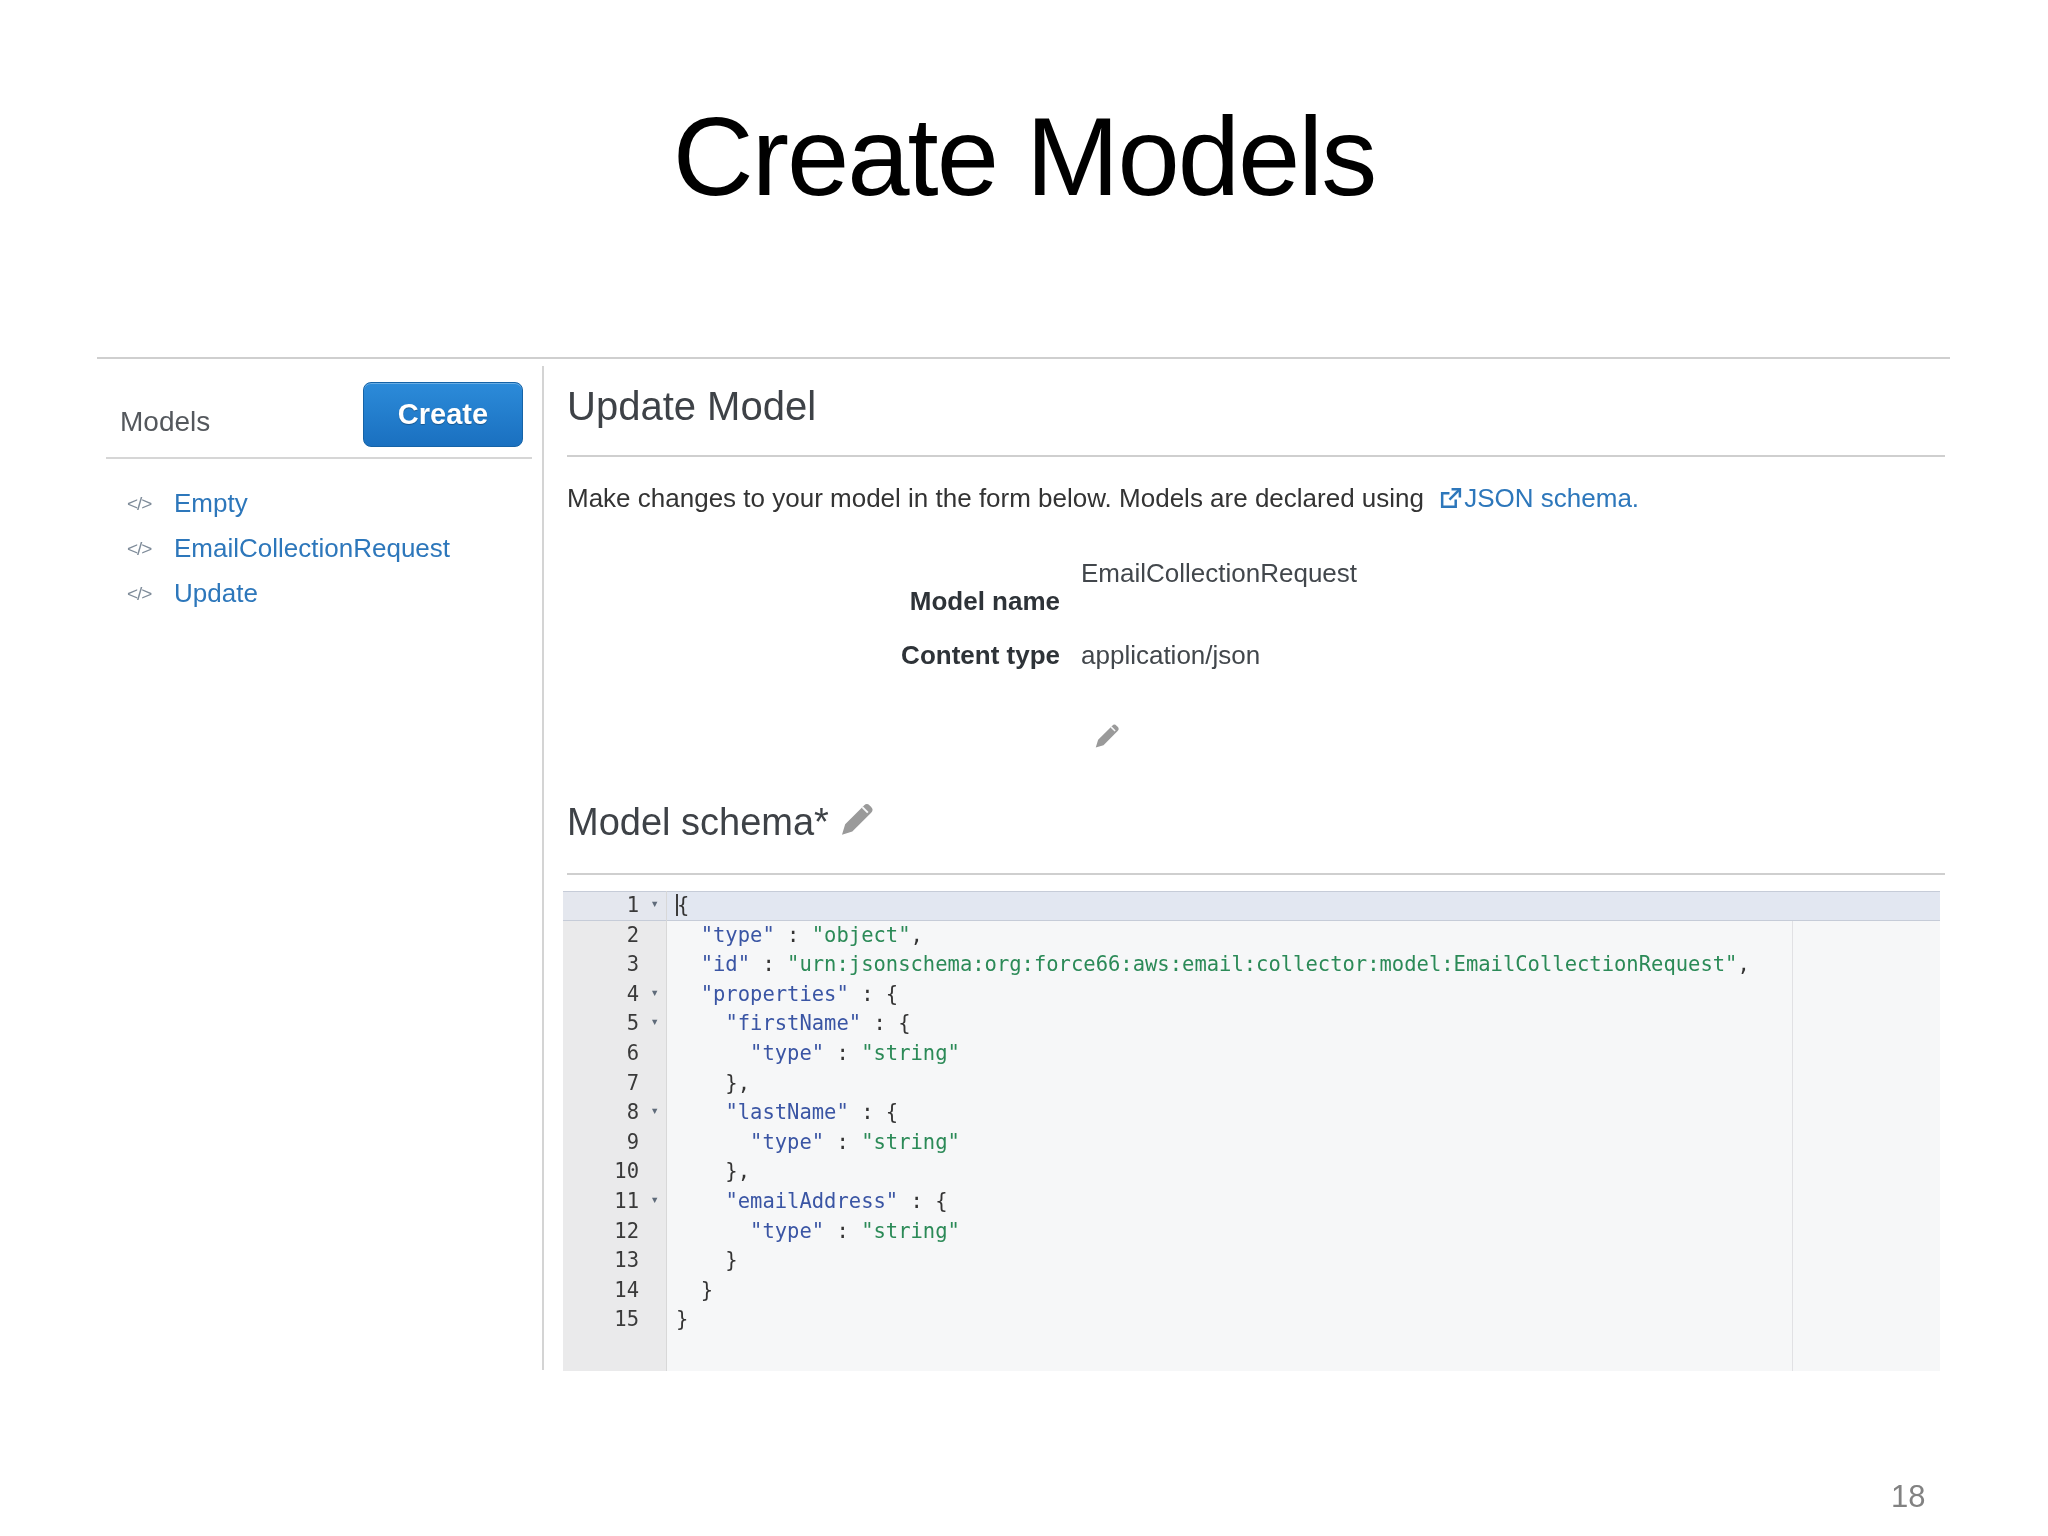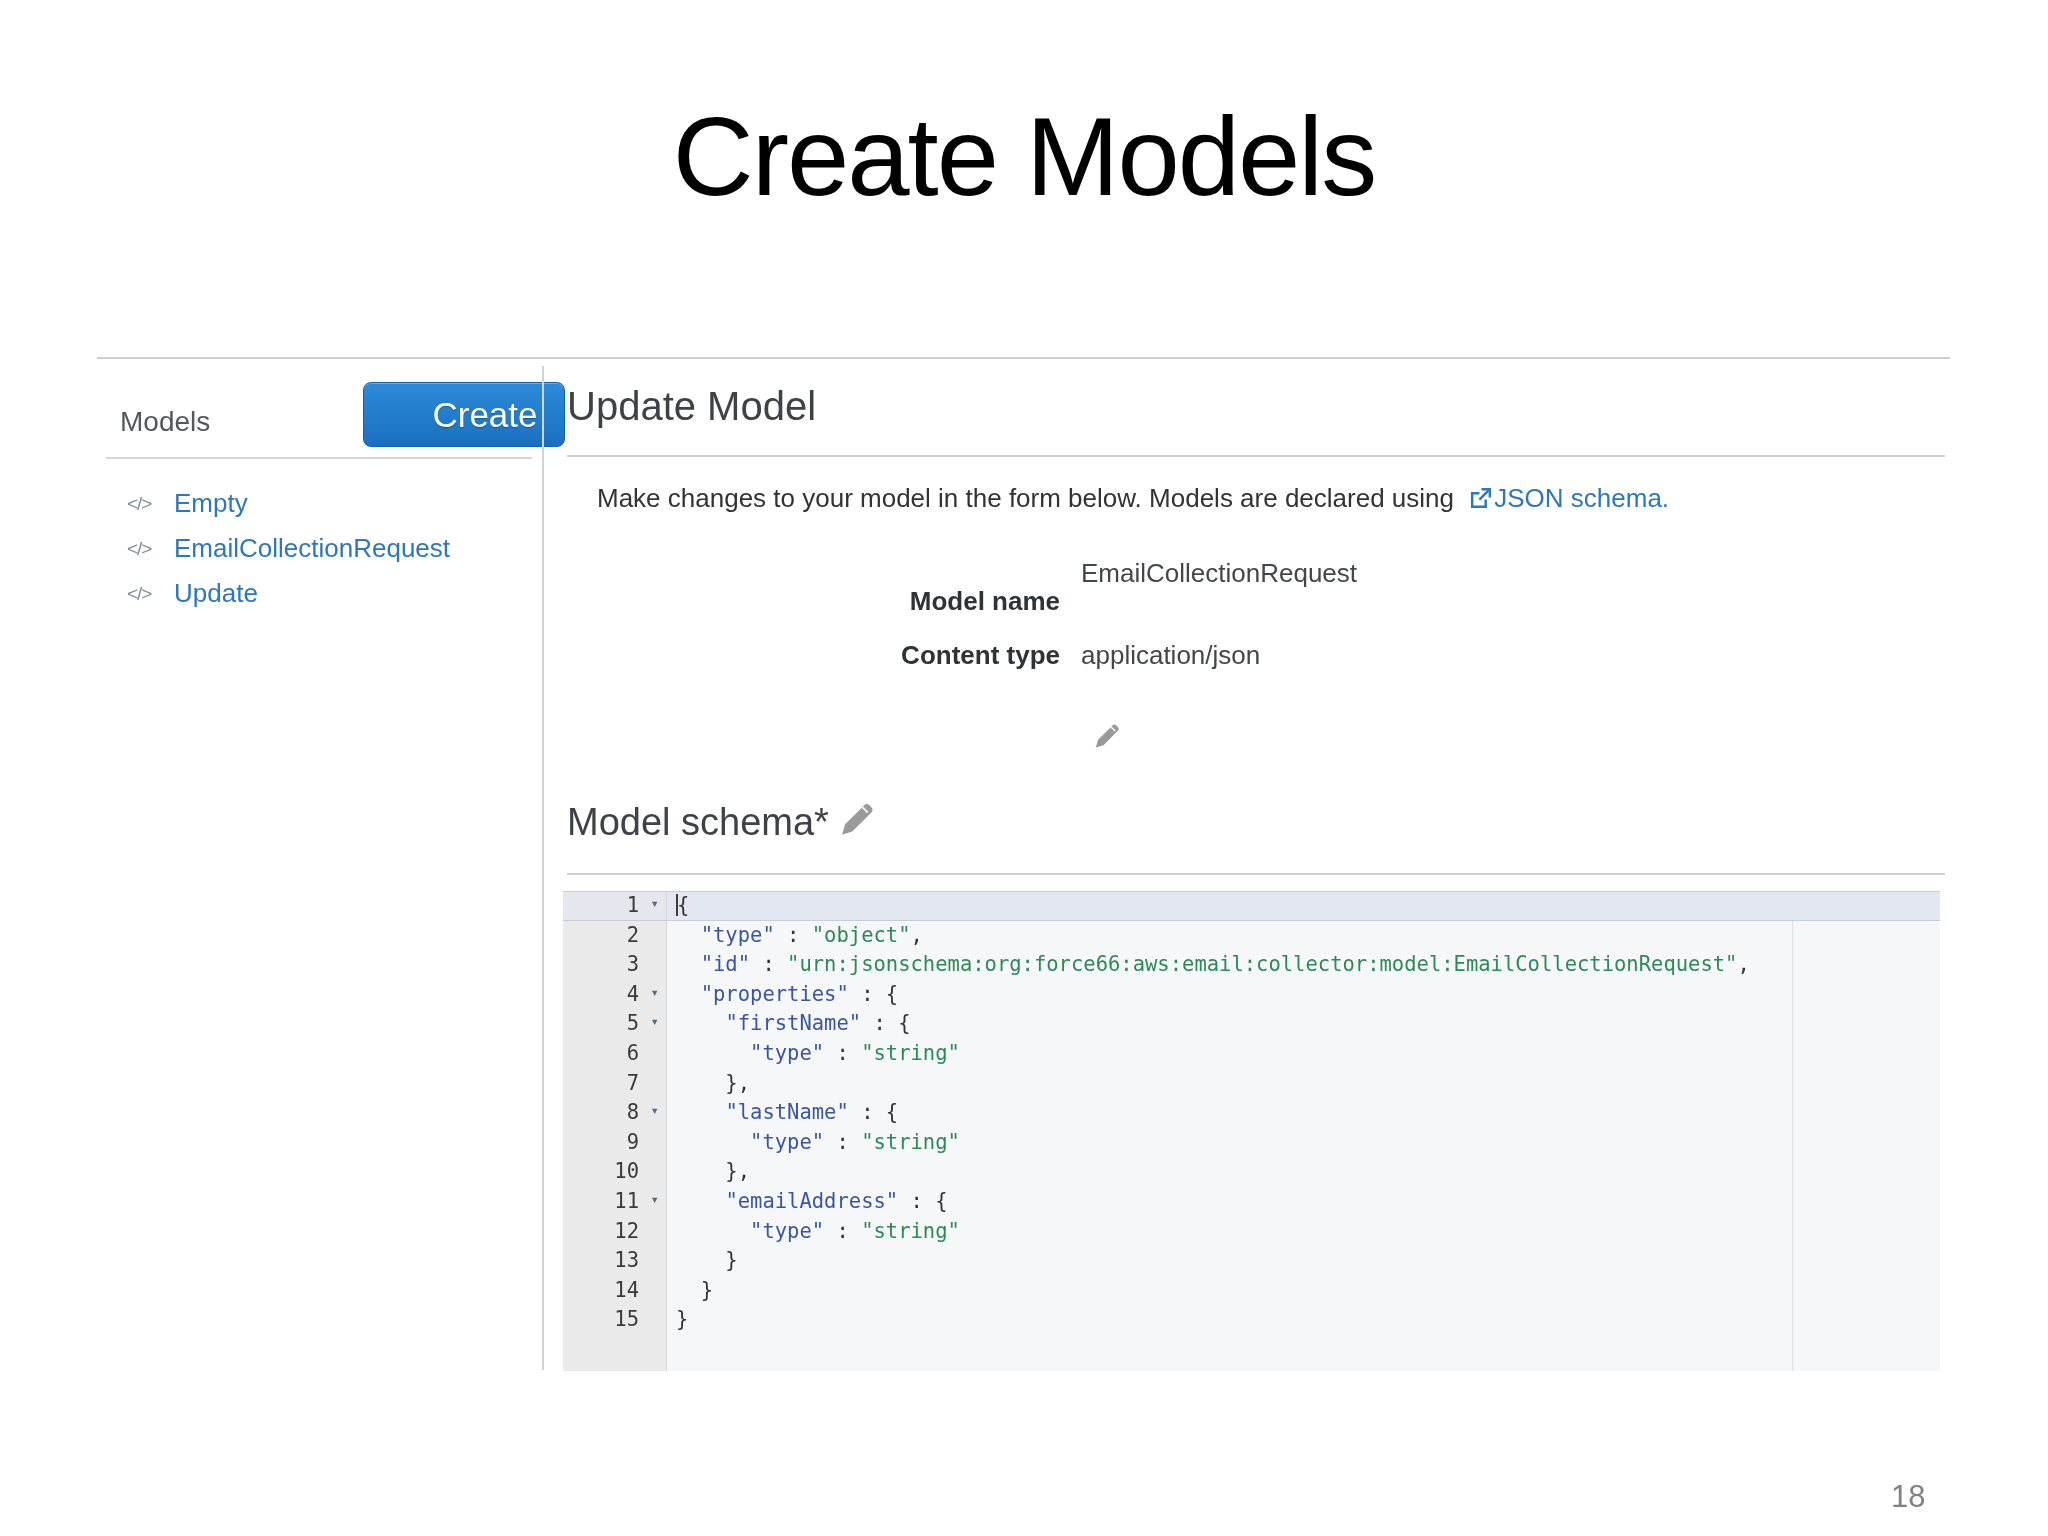--- a/index.html
+++ b/index.html
@@ -12,30 +12,30 @@
   .rule{position:absolute;height:2px;background:#cfcfcf;}
   .rule-top{left:97px;top:357px;width:1853px;}
   .side-rule{left:106px;top:457px;width:426px;background:#d6d6d6;}
   .rule-update{left:567px;top:455px;width:1378px;}
   .rule-schema{left:567px;top:873px;width:1378px;}
   .v-divider{position:absolute;left:542px;top:366px;width:2px;height:1004px;background:#d4d4d4;}
 
   .models-header{position:absolute;left:120px;top:406px;font-size:28px;color:#54585d;}
   .create-btn{position:absolute;left:363px;top:382px;width:158px;height:63px;
               background:linear-gradient(#2c8bd9,#1a70c0);border:1px solid #1563a7;border-radius:8px;
-              color:#fff;font-weight:normal;font-size:35px;display:flex;align-items:center;justify-content:center;
+              color:#fff;font-weight:bold;font-size:29px;display:flex;align-items:center;justify-content:center;
               box-shadow:inset 0 1px 0 rgba(255,255,255,.3);cursor:pointer;
-              text-shadow:0 1px 1px rgba(0,0,0,.3);padding-left:42px;}
+              text-shadow:0 1px 1px rgba(0,0,0,.3);}
   .model-list{position:absolute;left:127px;top:481px;}
   .model-item{display:flex;align-items:center;height:45px;cursor:pointer;}
   .code-icon{width:47px;font-size:19px;letter-spacing:-1px;color:#7e8b99;}
   .model-link{font-size:26px;color:#2d77bb;}
 
   .update-heading{position:absolute;left:567px;top:384px;font-size:40px;color:#3e4247;}
-  .description{position:absolute;left:567px;top:483px;font-size:26px;color:#333;margin-left:30px;}
+  .description{position:absolute;left:567px;top:483px;font-size:26px;color:#333;}
   .schema-link{color:#2d77bb;cursor:pointer;}
   .ext-icon{display:inline-block;vertical-align:-4px;margin:0 1px 0 7px;}
 
   .form-label{position:absolute;left:567px;width:493px;text-align:right;
               font-weight:bold;font-size:26px;color:#2e3338;}
   .form-value{position:absolute;left:1081px;font-size:26px;color:#42474c;}
   .lbl-1{top:586px;} .val-1{top:558px;}
   .lbl-2{top:640px;} .val-2{top:640px;}
   .lbl-3{top:724px;}
   .desc-pencil{position:absolute;left:1092px;top:718px;cursor:pointer;}

